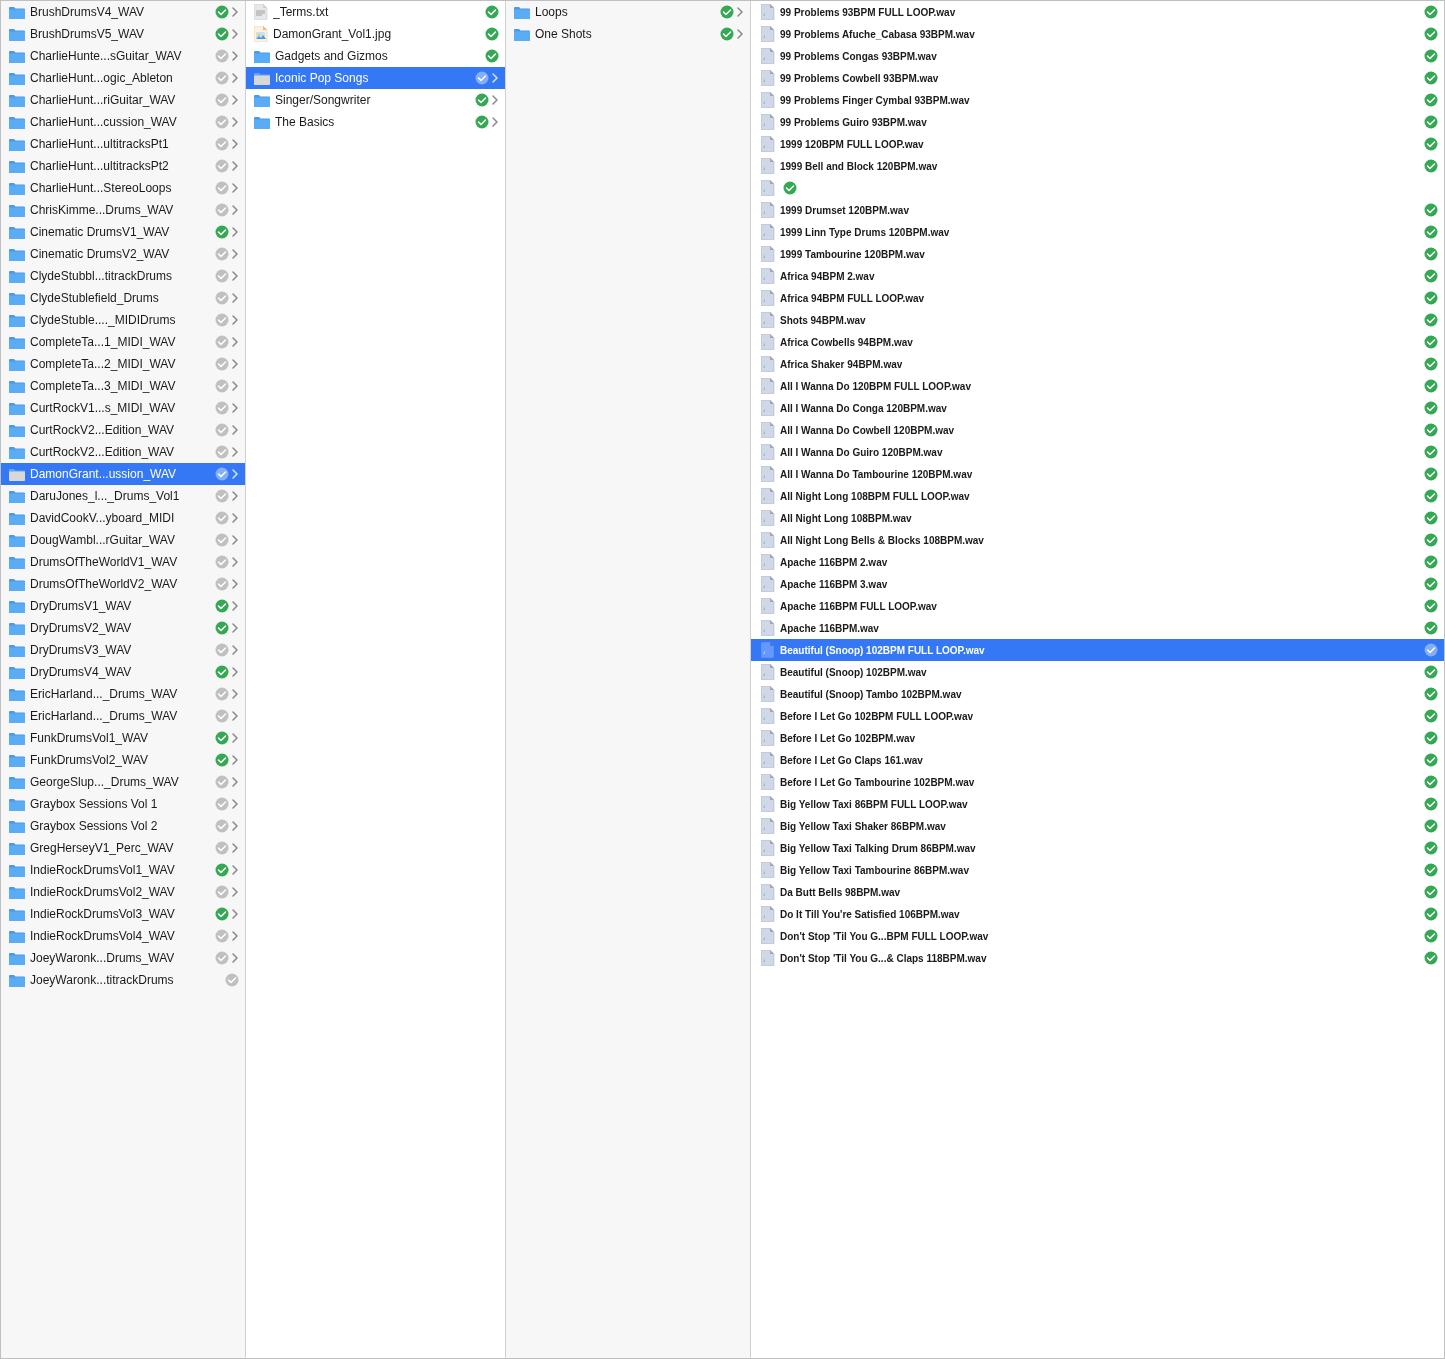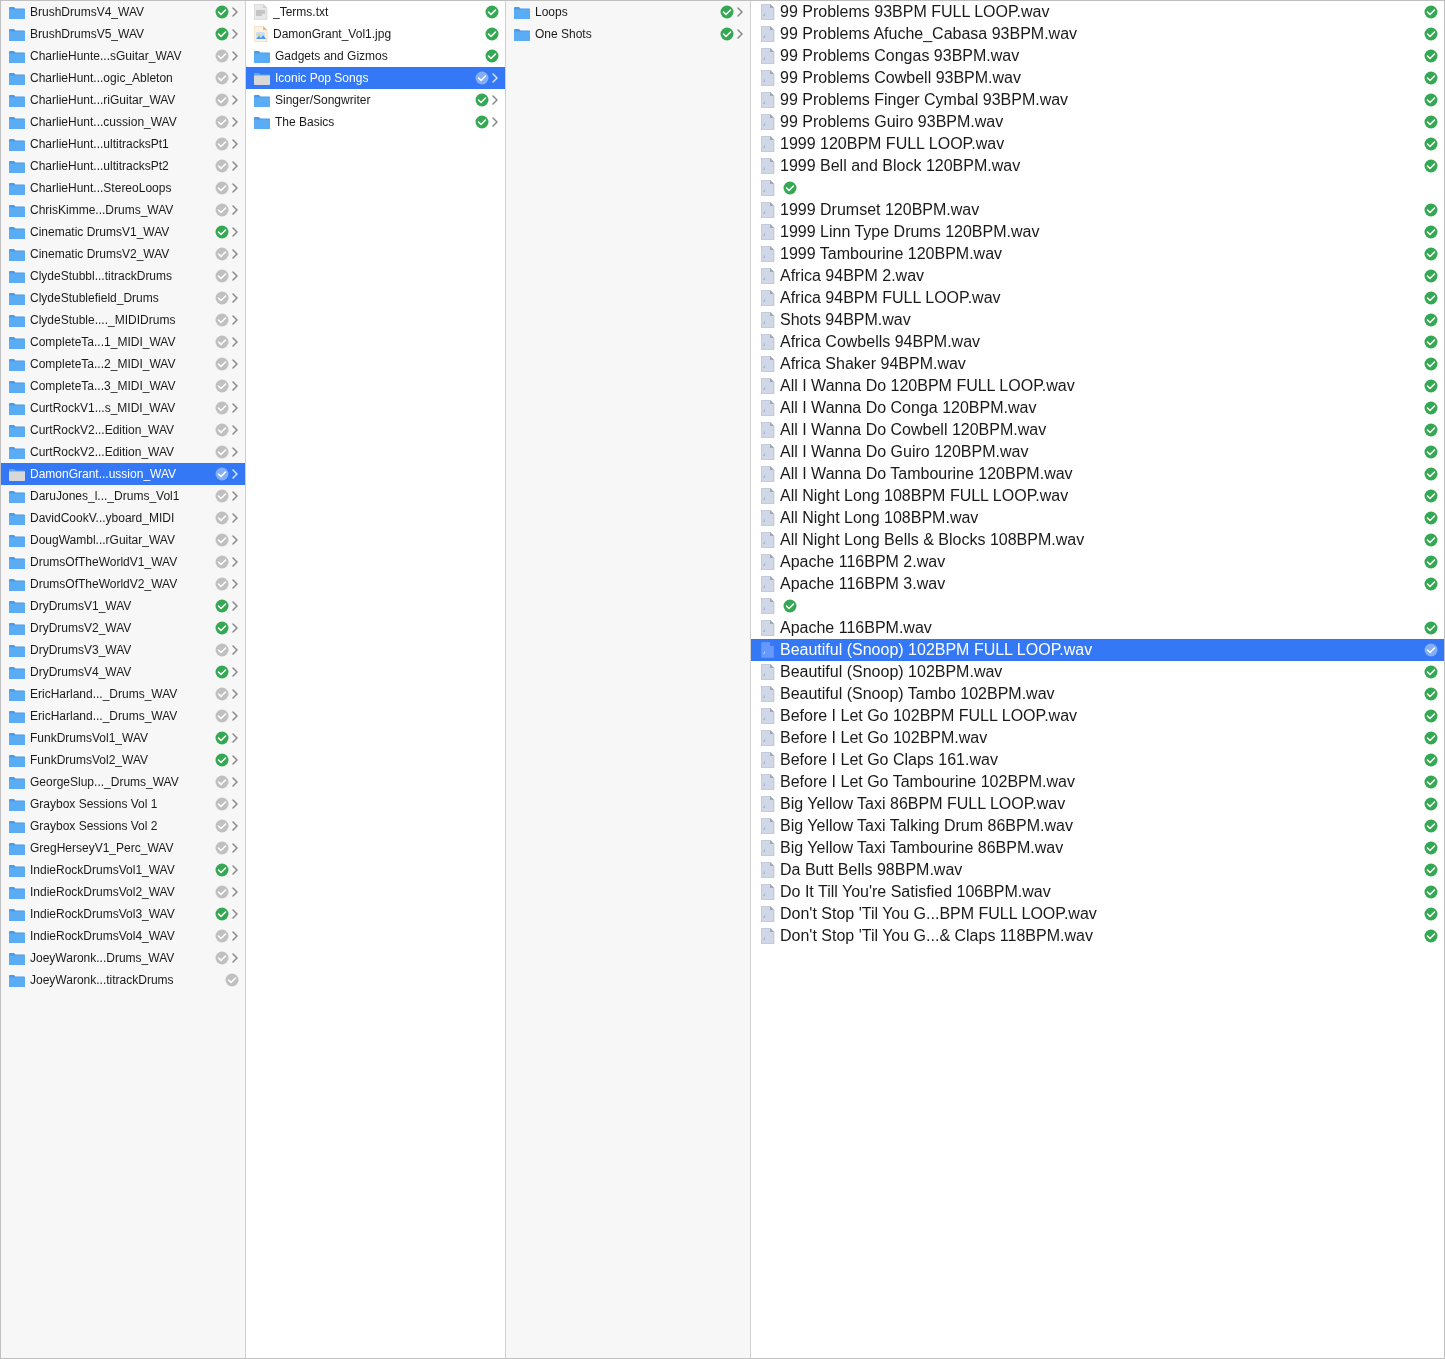--- a/index.html
+++ b/index.html
@@ -53,21 +53,22 @@
       overflow: hidden;
       text-overflow: ellipsis;
       white-space: nowrap;
       font-size: 12px;
     }
 
     .col-4 .list-item {
       padding-left: 10px;
     }
     .col-4 .item-name {
-      font-size: 16px;
+      font-size: 10px;
+      font-weight: bold;
     }
 
     
     .column::-webkit-scrollbar {
       width: 8px;
     }
     .column::-webkit-scrollbar-track {
       background: transparent;
     }
     .column::-webkit-scrollbar-thumb {
@@ -1572,20 +1573,21 @@
         </span>
   </div>
       <div class="list-item">
     <span style="margin-right:5px;display:inline-flex;align-items:center;">
           <svg width="14" height="16" viewBox="0 0 14 16" xmlns="http://www.w3.org/2000/svg">
     <path d="M1 0 L9 0 L13 4 L13 15 Q13 16 12 16 L1 16 Q0 16 0 15 L0 1 Q0 0 1 0 Z" fill="#d0d8e8" stroke="#a0a8b8" stroke-width="0.5"></path>
     <path d="M9 0 L9 4 L13 4 Z" fill="#a0a8b8"></path>
     <text x="2" y="12" font-size="5" fill="#6080b0" font-family="sans-serif">♪</text>
   </svg>
         </span>
+    <span class="item-name">Apache 116BPM FULL LOOP.wav</span>
     <span style="display:inline-flex;margin-left:3px;">
           <svg width="14" height="14" viewBox="0 0 14 14" xmlns="http://www.w3.org/2000/svg">
     <circle cx="7" cy="7" r="6.5" fill="#34a853"></circle>
     <path d="M3.5 7 L6 9.5 L10.5 5" stroke="white" stroke-width="1.5" fill="none" stroke-linecap="round" stroke-linejoin="round"></path>
   </svg>
         </span>
   </div>
       <div class="list-item">
     <span style="margin-right:5px;display:inline-flex;align-items:center;">
           <svg width="14" height="16" viewBox="0 0 14 16" xmlns="http://www.w3.org/2000/svg">
@@ -1716,20 +1718,36 @@
   </div>
       <div class="list-item">
     <span style="margin-right:5px;display:inline-flex;align-items:center;">
           <svg width="14" height="16" viewBox="0 0 14 16" xmlns="http://www.w3.org/2000/svg">
     <path d="M1 0 L9 0 L13 4 L13 15 Q13 16 12 16 L1 16 Q0 16 0 15 L0 1 Q0 0 1 0 Z" fill="#d0d8e8" stroke="#a0a8b8" stroke-width="0.5"></path>
     <path d="M9 0 L9 4 L13 4 Z" fill="#a0a8b8"></path>
     <text x="2" y="12" font-size="5" fill="#6080b0" font-family="sans-serif">♪</text>
   </svg>
         </span>
     <span class="item-name">Big Yellow Taxi 86BPM FULL LOOP.wav</span>
+    <span style="display:inline-flex;margin-left:3px;">
+          <svg width="14" height="14" viewBox="0 0 14 14" xmlns="http://www.w3.org/2000/svg">
+    <circle cx="7" cy="7" r="6.5" fill="#34a853"></circle>
+    <path d="M3.5 7 L6 9.5 L10.5 5" stroke="white" stroke-width="1.5" fill="none" stroke-linecap="round" stroke-linejoin="round"></path>
+  </svg>
+        </span>
+  </div>
+      <div class="list-item">
+    <span style="margin-right:5px;display:inline-flex;align-items:center;">
+          <svg width="14" height="16" viewBox="0 0 14 16" xmlns="http://www.w3.org/2000/svg">
+    <path d="M1 0 L9 0 L13 4 L13 15 Q13 16 12 16 L1 16 Q0 16 0 15 L0 1 Q0 0 1 0 Z" fill="#d0d8e8" stroke="#a0a8b8" stroke-width="0.5"></path>
+    <path d="M9 0 L9 4 L13 4 Z" fill="#a0a8b8"></path>
+    <text x="2" y="12" font-size="5" fill="#6080b0" font-family="sans-serif">♪</text>
+  </svg>
+        </span>
+    <span class="item-name">Big Yellow Taxi Shaker 86BPM.wav</span>
     <span style="display:inline-flex;margin-left:3px;">
           <svg width="14" height="14" viewBox="0 0 14 14" xmlns="http://www.w3.org/2000/svg">
     <circle cx="7" cy="7" r="6.5" fill="#34a853"></circle>
     <path d="M3.5 7 L6 9.5 L10.5 5" stroke="white" stroke-width="1.5" fill="none" stroke-linecap="round" stroke-linejoin="round"></path>
   </svg>
         </span>
   </div>
       <div class="list-item">
     <span style="margin-right:5px;display:inline-flex;align-items:center;">
           <svg width="14" height="16" viewBox="0 0 14 16" xmlns="http://www.w3.org/2000/svg">

